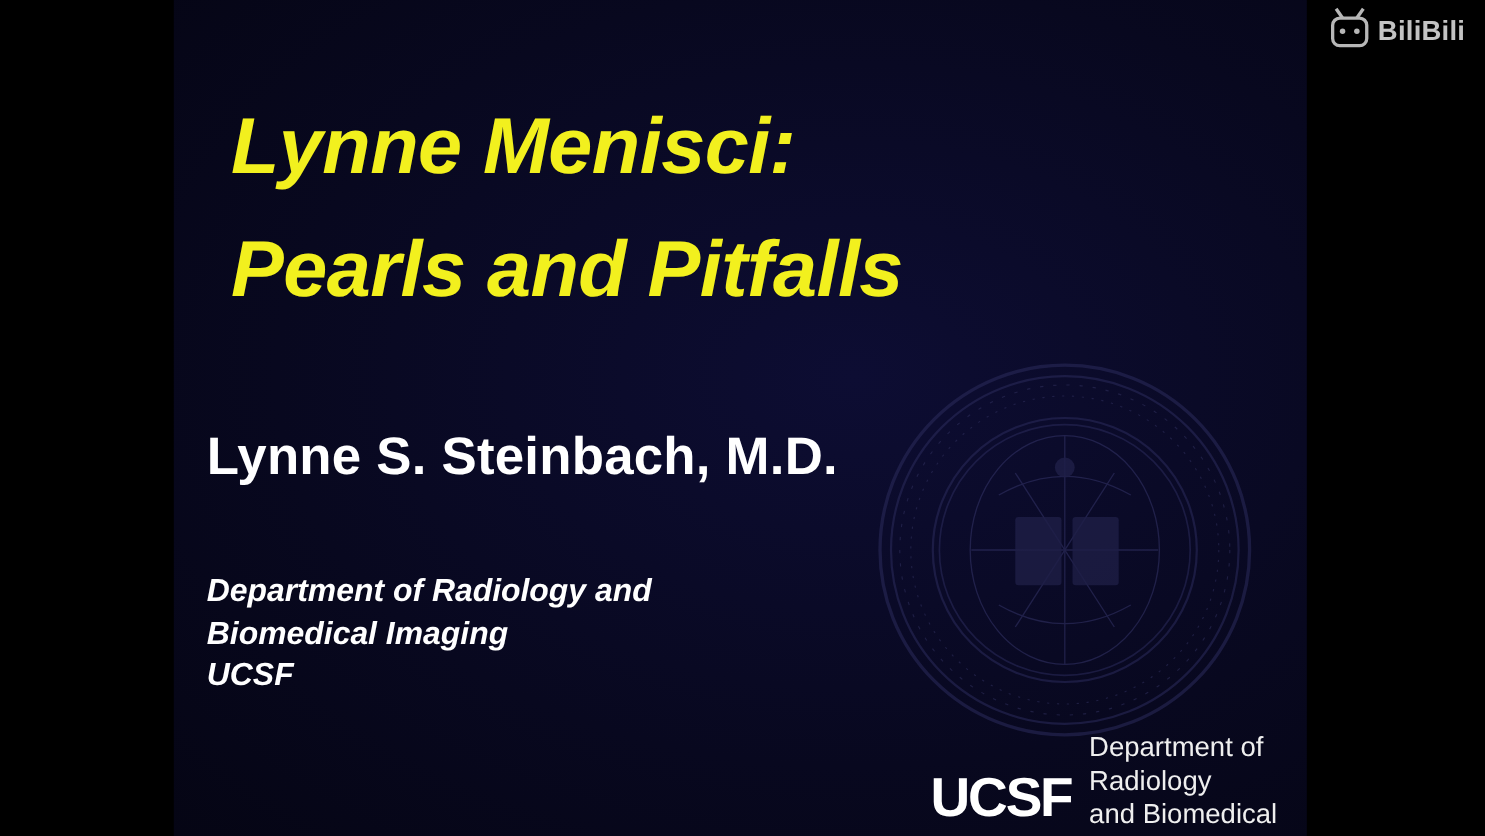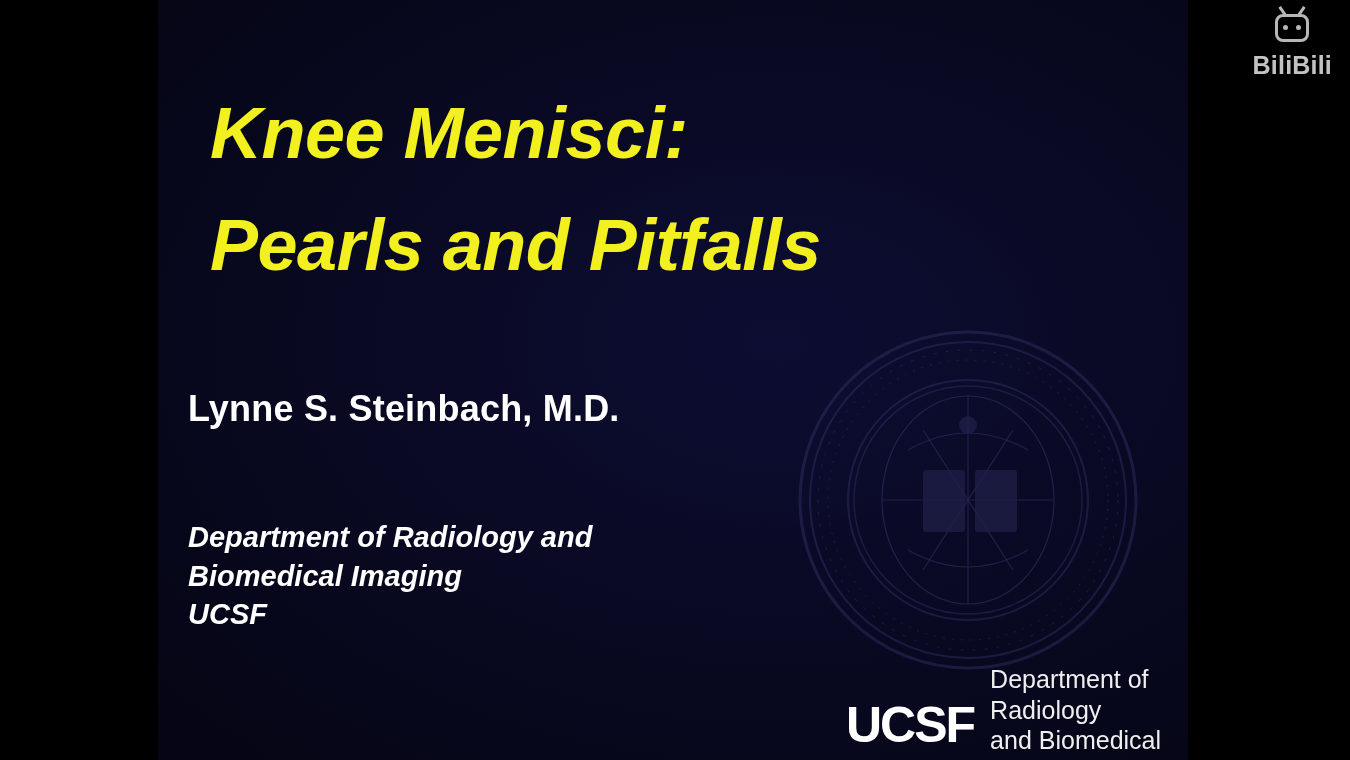--- a/index.html
+++ b/index.html
@@ -32,21 +32,20 @@
   
   #watermark {
     position: absolute;
     top: 14px;
     right: 18px;
     display: flex;
     align-items: center;
     gap: 9px;
     opacity: 0.85;
     z-index: 20;
-    flex-direction: column;
   }
   #watermark .wm-icon {
     width: 34px;
     height: 28px;
     border: 3px solid #d8d8d8;
     border-radius: 8px;
     position: relative;
     box-sizing: border-box;
   }
   #watermark .wm-icon:before,
@@ -93,21 +92,21 @@
     white-space: pre-line;
   }
 
   
   #author {
     position: absolute;
     left: 30px;
     top: 388px;
     color: #ffffff;
     font-weight: bold;
-    font-size: 36px;
+    font-size: 48px;
     letter-spacing: 0.2px;
   }
 
   
   #affiliation {
     position: absolute;
     left: 30px;
     top: 518px;
     color: #ffffff;
     font-weight: bold;
@@ -181,21 +180,21 @@
           <rect x="192" y="140" width="42" height="62" rx="3"></rect>
           <circle cx="185" cy="95" r="9"></circle>
         </g>
         <g stroke="#30305e" stroke-width="1" fill="none">
           <circle cx="185" cy="170" r="140" stroke-dasharray="2 7"></circle>
           <circle cx="185" cy="170" r="150" stroke-dasharray="3 9"></circle>
         </g>
       </svg>
     </div>
 
-    <div id="title">Knee Menisci:
+    <div id="title">Lynne Menisci:
 Pearls and Pitfalls</div>
 
     <div id="author">Lynne S. Steinbach, M.D.</div>
 
     <div id="affiliation">Department of Radiology and
 Biomedical Imaging
 UCSF</div>
 
     <div id="logo-lockup">
       <div class="ucsf-mark"><span>UCSF</span></div>

